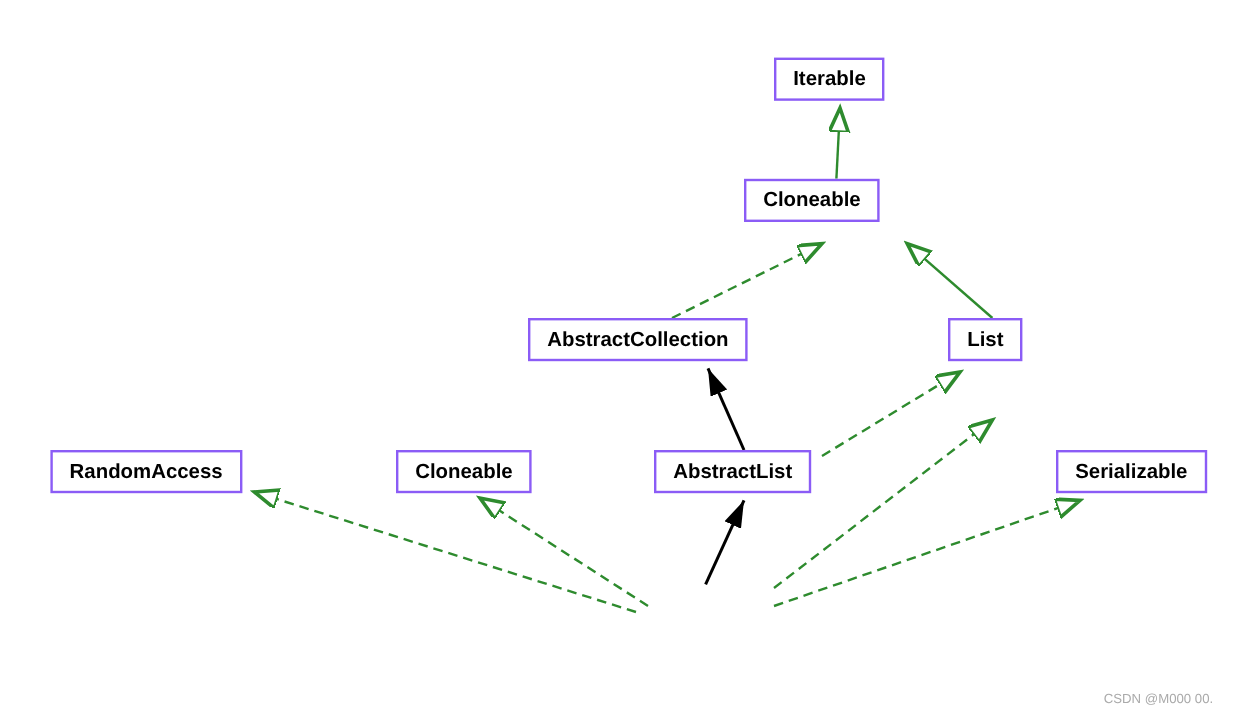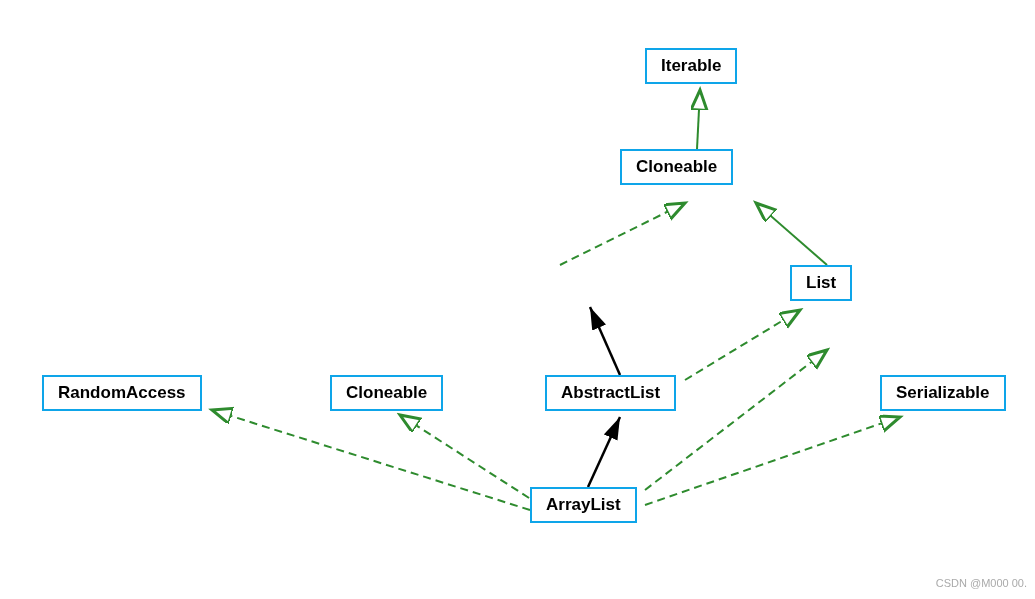--- a/index.html
+++ b/index.html
@@ -13,21 +13,21 @@
     }
 
     .diagram-container {
       width: 1035px;
       height: 599px;
       position: relative;
     }
 
     .node {
       position: absolute;
-      border: 2px solid #0ea5e9;
+      border: 2px solid #8b5cf6;
       background: #ffffff;
       padding: 6px 14px;
       font-size: 17px;
       font-weight: bold;
       color: #000000;
       white-space: nowrap;
       z-index: 10;
     }
 
     svg.arrows {
@@ -35,21 +35,21 @@
       top: 0;
       left: 0;
       width: 1035px;
       height: 599px;
       z-index: 5;
     }
 
     .watermark {
       position: absolute;
       bottom: 10px;
-      right: 8px;
+      right: 24px;
       font-size: 11px;
       color: #aaa;
     }
   </style>
 </head>
 <body>
 
 <div class="diagram-container">
 
   <svg class="arrows">
@@ -86,28 +86,28 @@
 
     <line x1="645" y1="505" x2="900" y2="417" stroke="#2e8b2e" stroke-width="2" stroke-dasharray="8,5" marker-end="url(#arrow-green-hollow-d)"></line>
 
     <line x1="645" y1="490" x2="827" y2="350" stroke="#2e8b2e" stroke-width="2" stroke-dasharray="8,5" marker-end="url(#arrow-green-hollow-d)"></line>
   </svg>
 
   <div class="node" style="left: 645px; top: 48px;">Iterable</div>
 
   <div class="node" style="left: 620px; top: 149px;">Cloneable</div>
 
+  <div class="node" style="left: 440px; top: 265px;">AbstractCollection</div>
 
   <div class="node" style="left: 790px; top: 265px; text-align: center;">List</div>
 
   <div class="node" style="left: 545px; top: 375px;">AbstractList</div>
 
   <div class="node" style="left: 42px; top: 375px;">RandomAccess</div>
 
   <div class="node" style="left: 880px; top: 375px;">Serializable</div>
 
   <div class="node" style="left: 330px; top: 375px;">Cloneable</div>
 
-  <div class="node" style="left: 530px; top: 487px;">ArrayList</div>
 
   <div class="watermark">CSDN @M000 00.</div>
 
 </div>
 
 </body></html>

